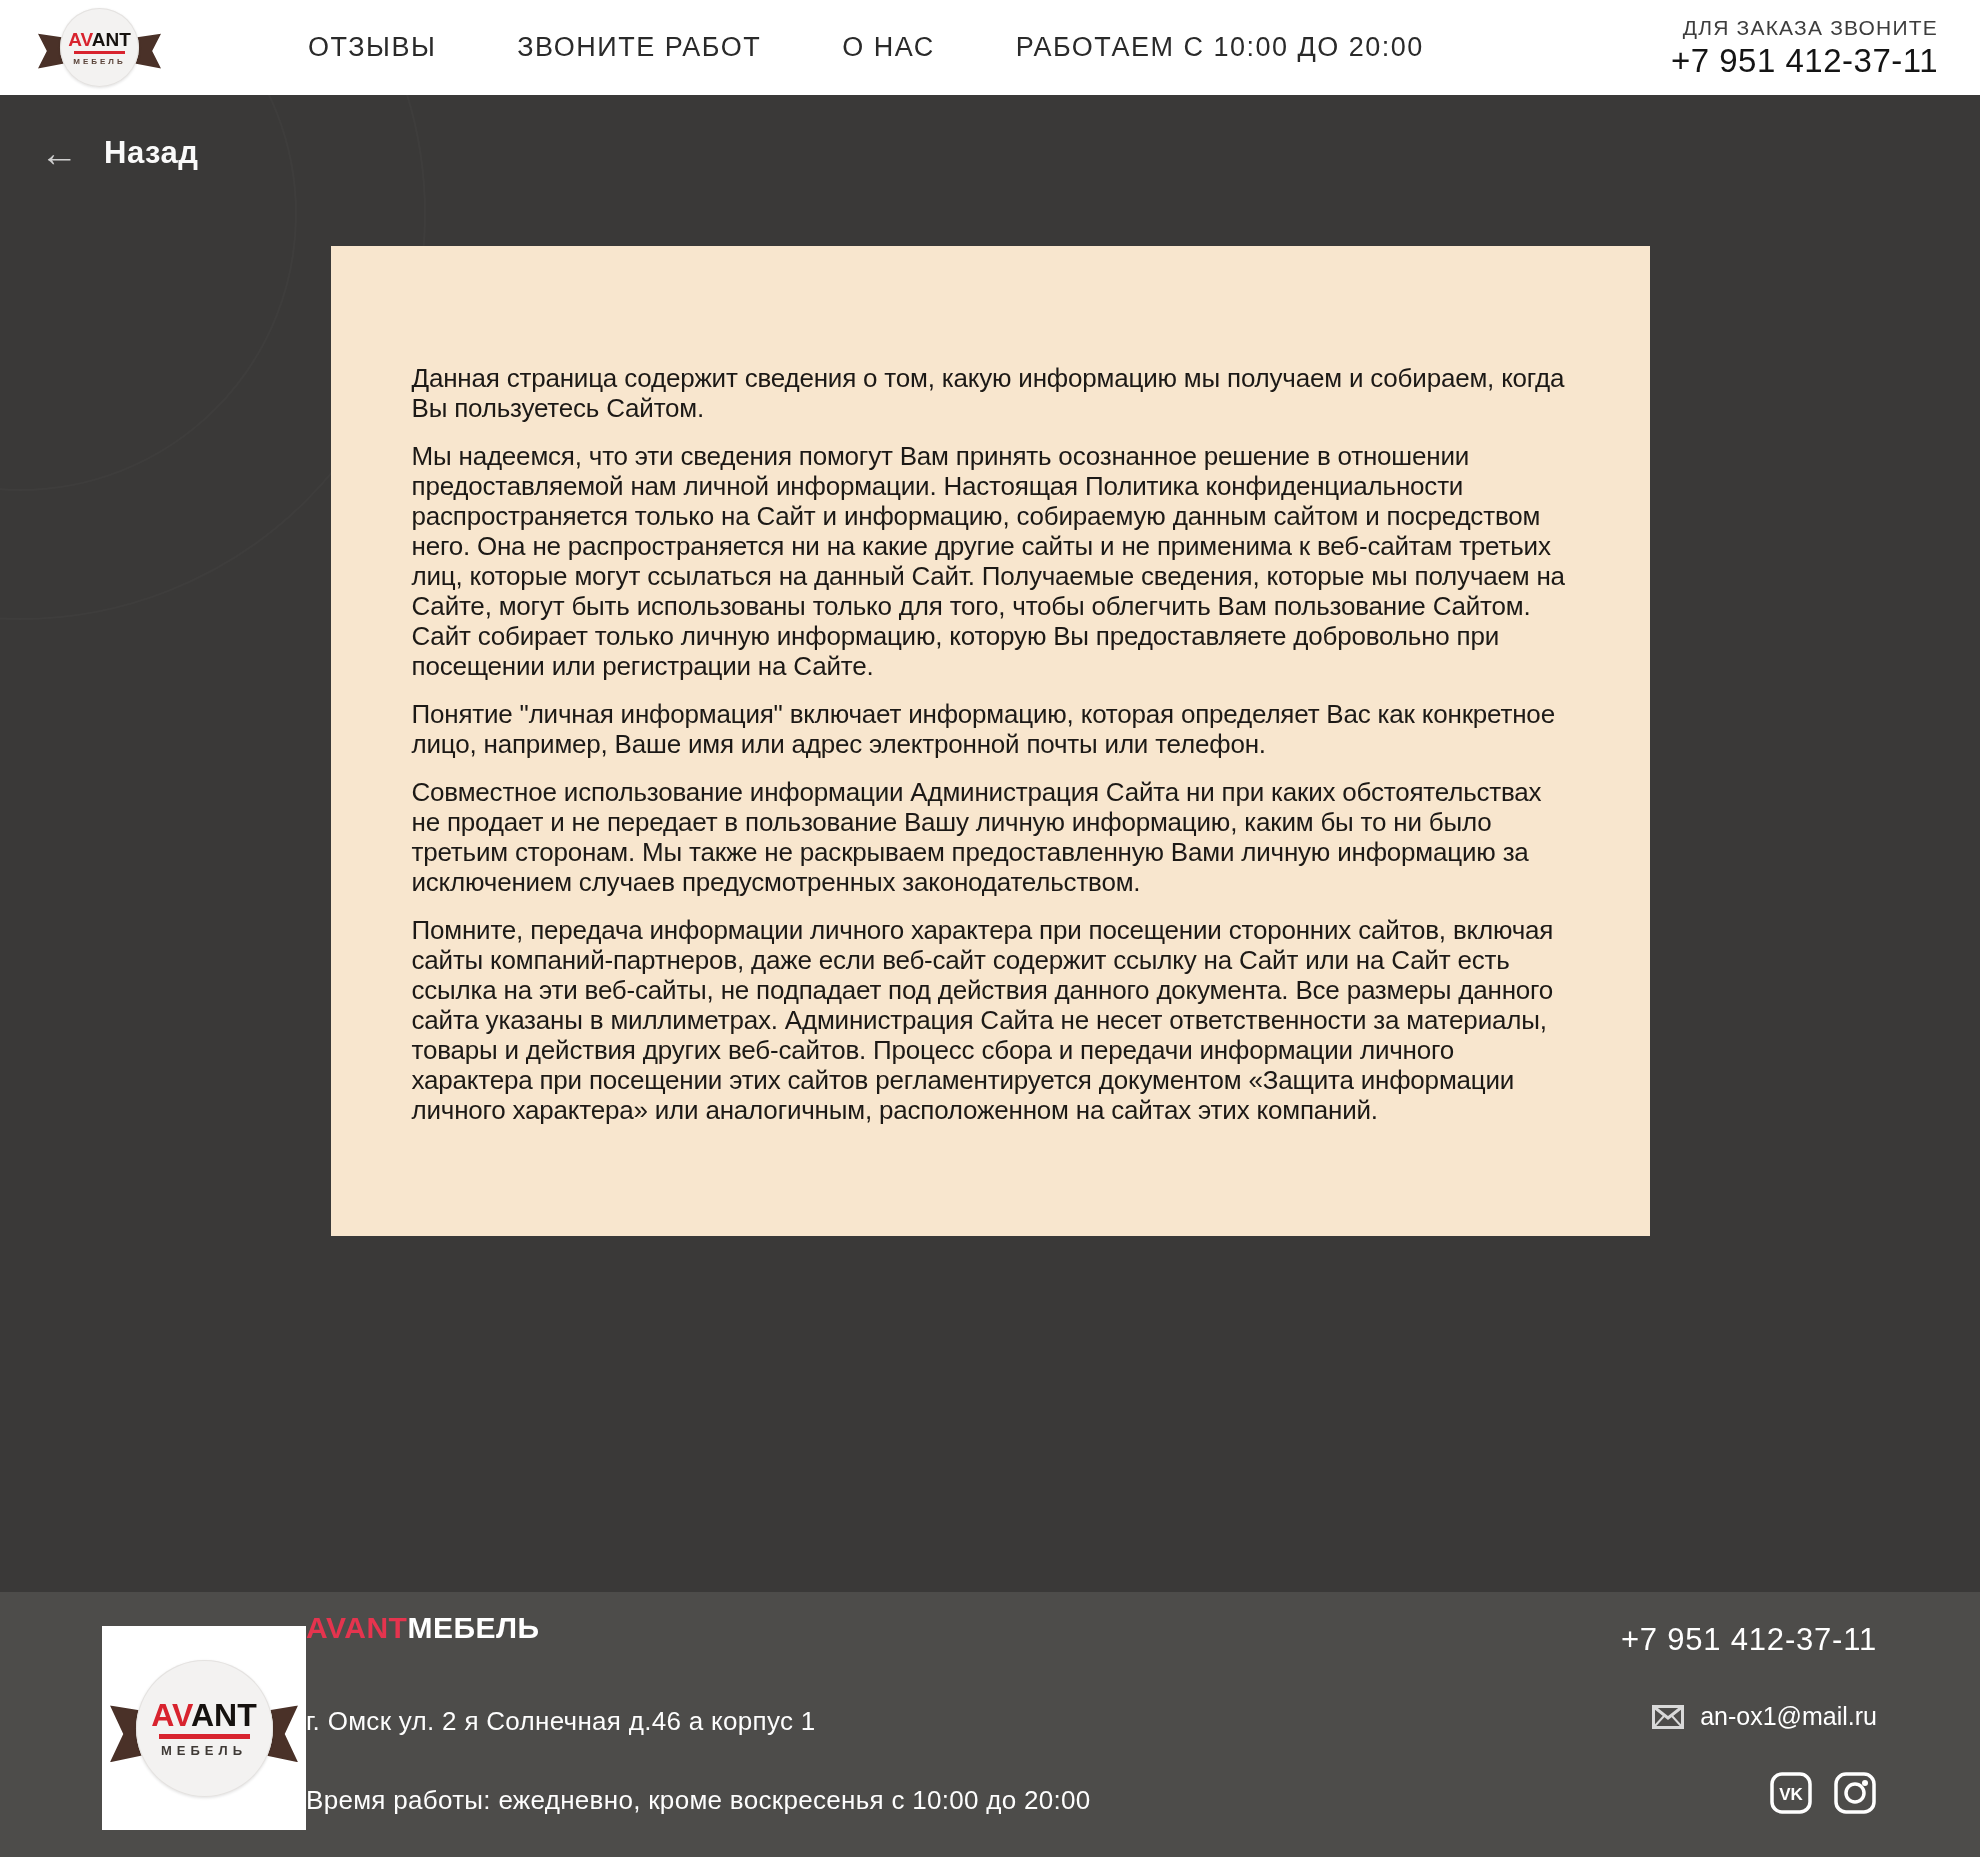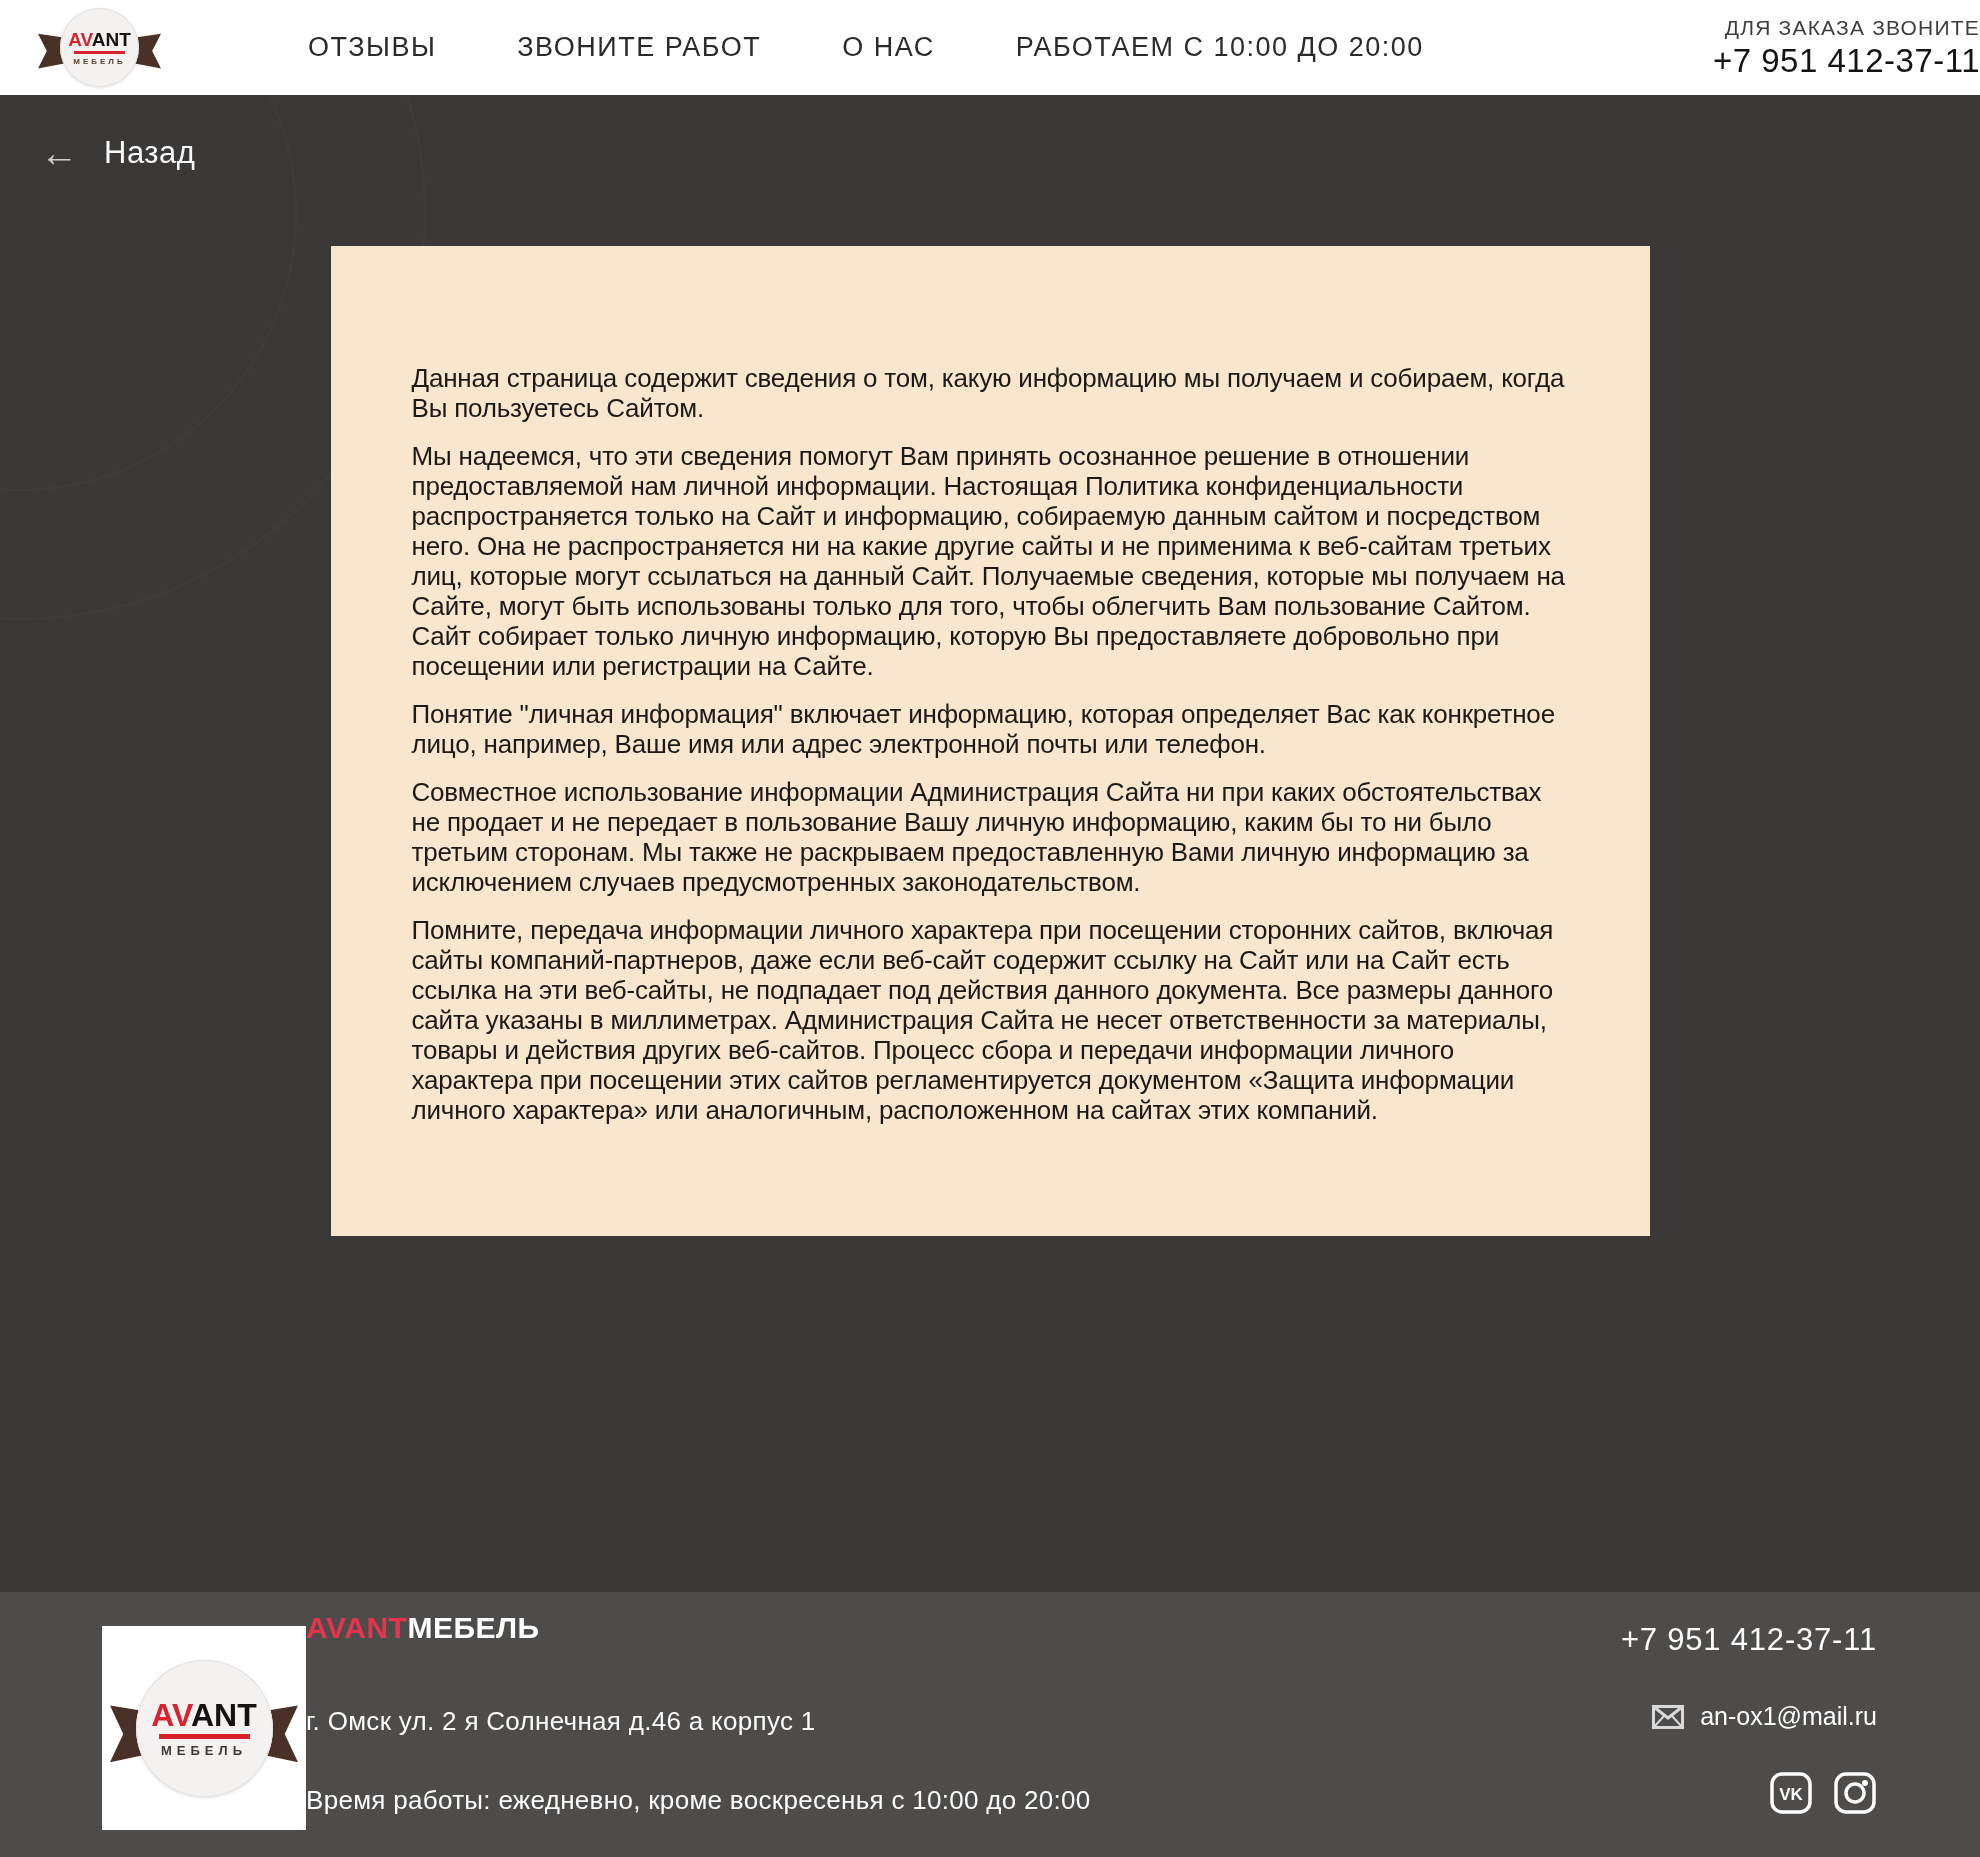--- a/index.html
+++ b/index.html
@@ -49,21 +49,21 @@
   .logo-mebel { color: #5a443a; font-weight: 700; white-space: nowrap; }
   .logo-sm .logo-mebel { font-size: 8px; letter-spacing: 3px; margin-top: 3px; }
 
   .main-nav { display: flex; align-items: center; gap: 81px; margin-left: 147px; }
   .nav-item {
     font-size: 27px; font-weight: 300; letter-spacing: 1.5px;
     color: #2a2a2a; text-decoration: none; cursor: pointer; white-space: nowrap;
   }
   .nav-static { cursor: default; }
 
-  .header-call { margin-left: auto; text-align: right; }
+  .header-call { margin-left: auto; margin-right: 42px; text-align: right; }
   .call-label { font-size: 21px; font-weight: 300; letter-spacing: 1.2px; color: #3d3d3d; }
   .call-phone { font-size: 33px; font-weight: 400; letter-spacing: 0.5px; color: #141414; margin-top: 2px; cursor: pointer; }
 
   
   .page-main {
     position: relative;
     min-height: 1497px;
     background: #3a3938;
     overflow: hidden;
     padding-bottom: 89px;
@@ -75,21 +75,21 @@
   }
   .arc-1 { width: 554px; height: 554px; left: -257px; top: -158px; }
   .arc-2 { width: 812px; height: 812px; left: -386px; top: -287px; }
 
   .back-row { padding: 40px 0 0 40px; position: relative; z-index: 1; }
   .back-link {
     display: inline-flex; align-items: center; gap: 26px;
     cursor: pointer; text-decoration: none;
   }
   .back-arrow { color: #cfcfcf; font-size: 38px; line-height: 30px; }
-  .back-label { color: #fafafa; font-size: 31px; font-weight: 400; letter-spacing: 0.5px; }
+  .back-label { color: #fafafa; font-size: 31px; font-weight: 700; letter-spacing: 0.5px; }
 
   .policy-box {
     width: 1319px;
     margin: 75px auto 0;
     background: #f8e6ce;
     padding: 117px 81px 95px;
     position: relative; z-index: 1;
   }
   .policy-title {
     text-align: center;

